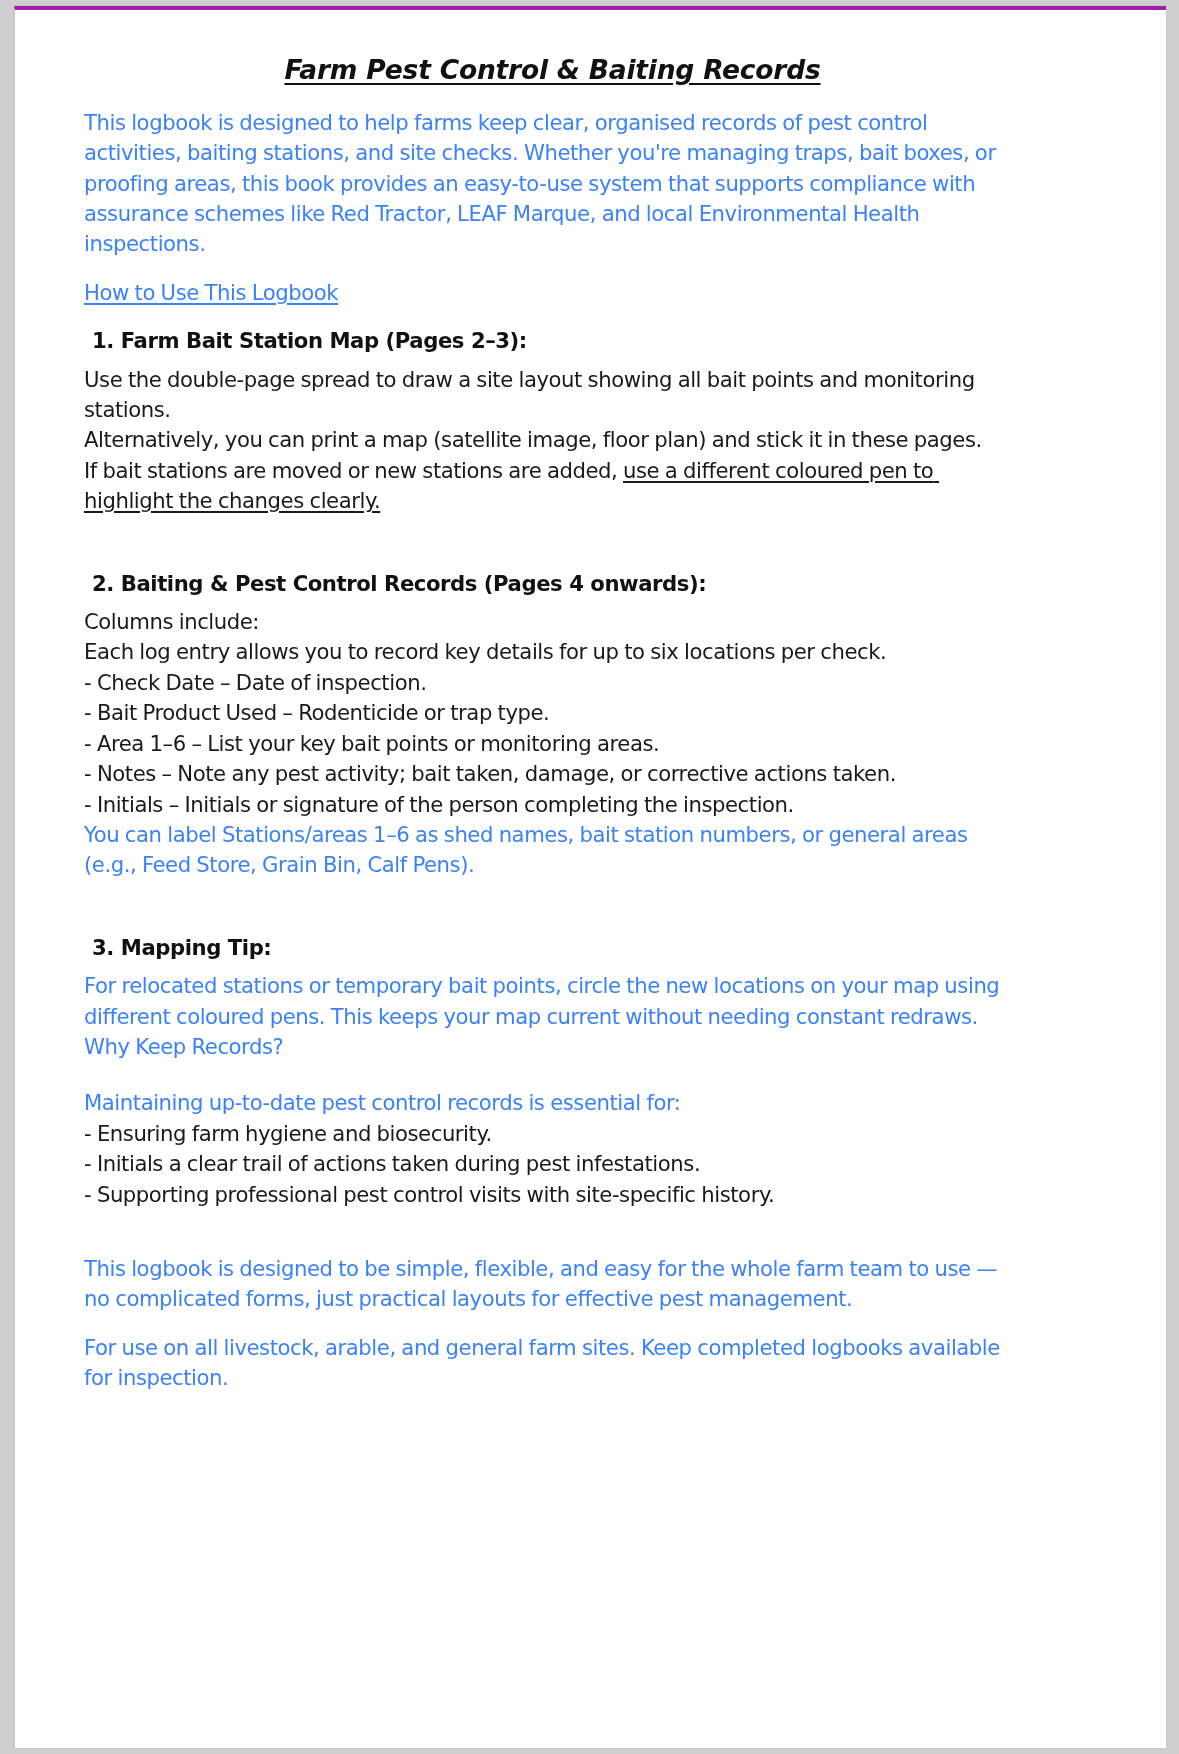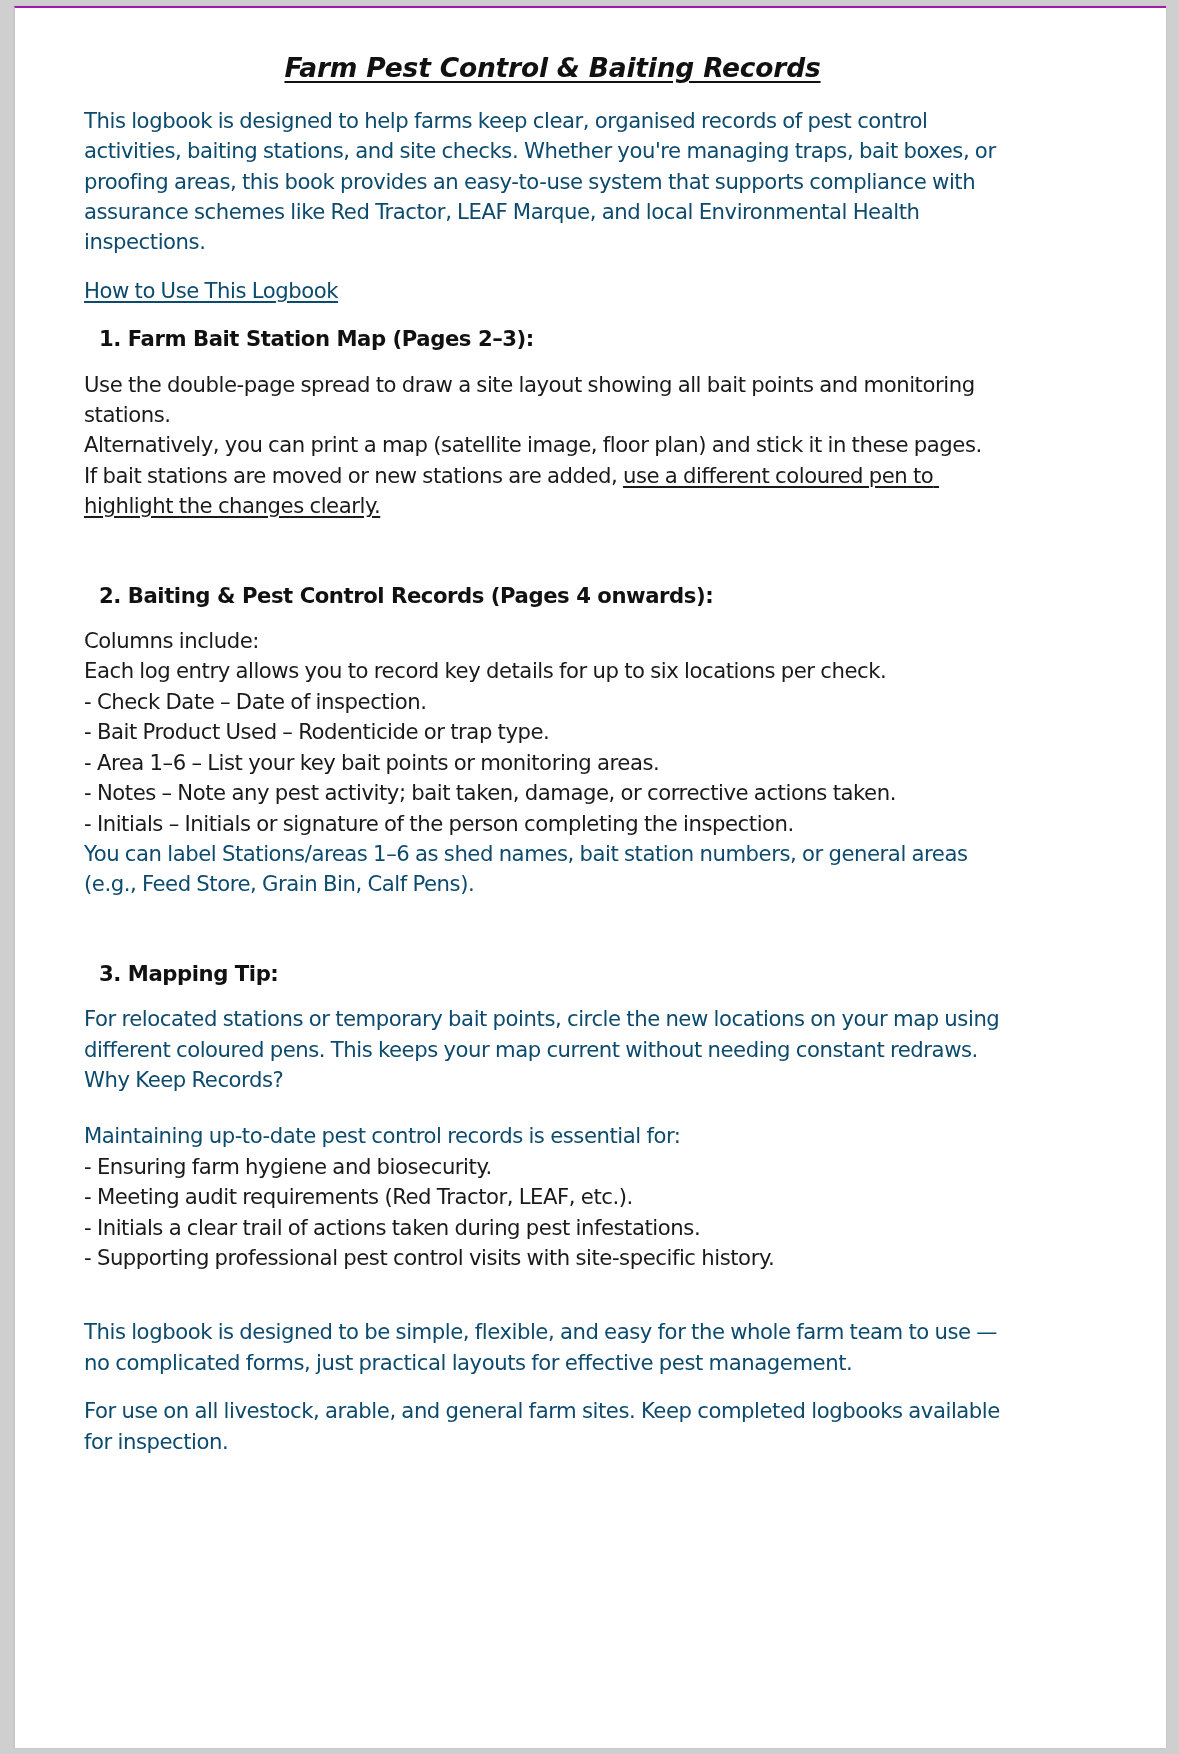--- a/index.html
+++ b/index.html
@@ -22,21 +22,21 @@
   }
   .page {
     position: absolute;
     left: 14px;
     top: 6px;
     width: 1152px;
     height: 1742px;
     background: #ffffff;
     box-sizing: border-box;
     border-left: 1px solid #c9c9c9;
-    border-top: 2px solid #a21caf;
+    border-top: 4px solid #a21caf;
     box-shadow: 0 0 2px rgba(0,0,0,0.10);
     overflow: hidden;
   }
   .content {
     position: absolute;
     left: 69px;
     top: 44px;
     width: 937px;
   }
 
@@ -51,41 +51,41 @@
     color: #111111;
     letter-spacing: -0.2px;
     margin: 0 0 22px 0;
     line-height: 1.2;
   }
 
   p.para {
     font-family: "DejaVu Sans", sans-serif;
     font-size: 21.2px;
     line-height: 30.4px;
-    color: #0c4a6e;
+    color: #3b82f6;
     margin: 0;
     letter-spacing: -0.45px;
     word-spacing: -0.6px;
   }
 
   .block {
     margin-bottom: 18px;
   }
   .block.tight { margin-bottom: 0; }
 
   .u { text-decoration: underline; text-underline-offset: 3px; }
 
   .section-head {
     font-family: "DejaVu Sans", sans-serif;
     font-size: 21.2px;
     line-height: 30.4px;
     font-weight: bold;
     color: #111111;
     letter-spacing: -0.45px;
-    margin: 15px;
+    margin: 8px;
   }
 
   .gap-lg { height: 44px; }
   .gap-md { height: 26px; }
 
   .lines .line {
     font-family: "DejaVu Sans", sans-serif;
     font-size: 21.2px;
     line-height: 30.4px;
     color: #1a1a1a;
@@ -138,21 +138,20 @@
         <div class="section-head">3. Mapping Tip:</div>
         <p class="para">For relocated stations or temporary bait points, circle the new locations on your map using different coloured pens. This keeps your map current without needing constant redraws.</p>
         <p class="para">Why Keep Records?</p>
       </div>
 
       <div class="gap-md"></div>
 
       <div class="block tight lines">
         <p class="para">Maintaining up-to-date pest control records is essential for:</p>
         <div class="line">- Ensuring farm hygiene and biosecurity.</div>
-        <div class="line">- Meeting audit requirements (Red Tractor, LEAF, etc.).</div>
         <div class="line">- Initials a clear trail of actions taken during pest infestations.</div>
         <div class="line">- Supporting professional pest control visits with site-specific history.</div>
       </div>
 
       <div class="gap-lg"></div>
 
       <div class="block">
         <p class="para">This logbook is designed to be simple, flexible, and easy for the whole farm team to use — no complicated forms, just practical layouts for effective pest management.</p>
       </div>
 

